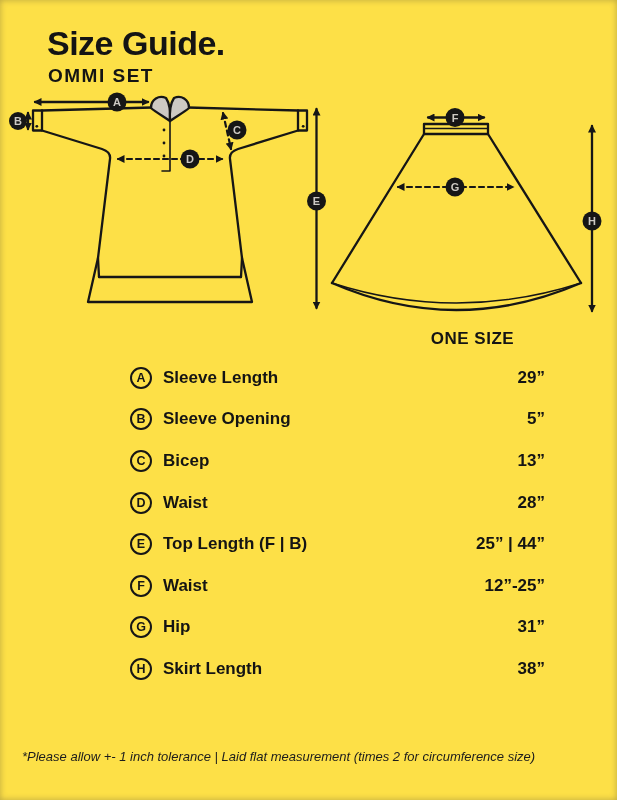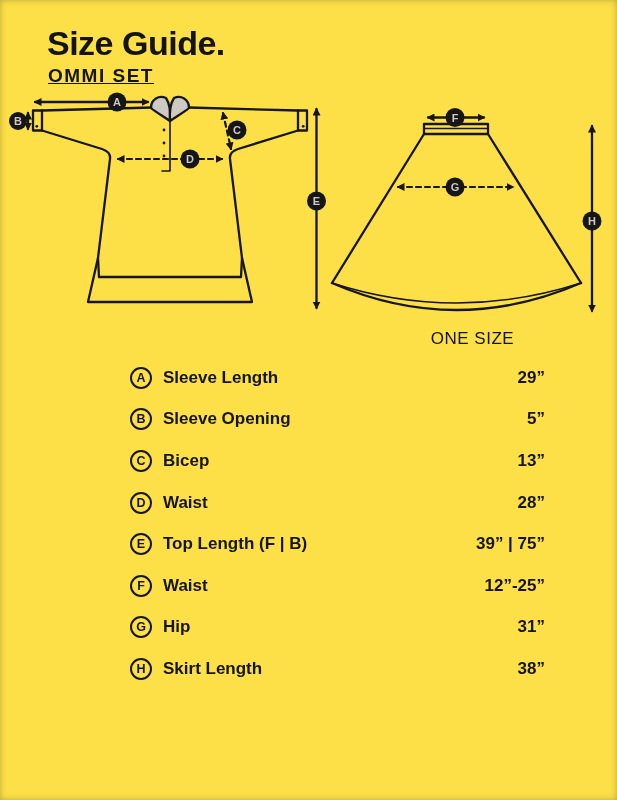--- a/index.html
+++ b/index.html
@@ -14,31 +14,31 @@
     background:#fde047;
     color:#141414;
     overflow:hidden;
     box-shadow:inset 0 0 6px rgba(60,55,50,.35);
   }
   .header{position:absolute;top:24px;left:47px;}
   .title{
     margin:0;font-size:34px;font-weight:800;letter-spacing:-0.5px;color:#141414;
   }
   .subtitle{
-    margin:2px 0 0 1px;font-size:19px;font-weight:800;letter-spacing:1.5px;color:#141414;text-decoration:underline;
+    margin:2px 0 0 1px;font-size:19px;font-weight:800;letter-spacing:1.5px;color:#141414;
   }
   svg.diagram{position:absolute;left:0;top:0;pointer-events:none;}
   .stroke{stroke:#161616;fill:none;stroke-width:2.3;stroke-linejoin:round;stroke-linecap:round;}
   .fillbg{fill:#cdc9c3;}
   .dash{stroke-dasharray:5 4;stroke-width:2.2;}
   .thin{stroke-width:1.6;}
   .badge-letter{font-size:11px;font-weight:bold;fill:#cdc9c3;}
   .col-header{
     position:absolute;top:329px;left:400px;width:145px;
-    text-align:center;font-size:17px;font-weight:400;letter-spacing:0.5px;
+    text-align:center;font-size:17px;font-weight:700;letter-spacing:0.5px;
   }
   .size-table{position:absolute;top:357px;left:0;width:617px;}
   .trow{position:relative;height:41.6px;}
   .letter-badge{
     position:absolute;left:130px;top:50%;transform:translateY(-50%);
     width:18px;height:18px;border:2.2px solid #161616;border-radius:50%;
     display:flex;align-items:center;justify-content:center;
     font-size:12.5px;font-weight:bold;color:#161616;
   }
   .tlabel{
@@ -172,33 +172,34 @@
       <span class="tvalue">13”</span>
     </div>
     <div class="trow">
       <span class="letter-badge">D</span>
       <span class="tlabel">Waist</span>
       <span class="tvalue">28”</span>
     </div>
     <div class="trow">
       <span class="letter-badge">E</span>
       <span class="tlabel">Top Length (F | B)</span>
-      <span class="tvalue">39” | 75”</span>
+      <span class="tvalue">25” | 44”</span>
     </div>
     <div class="trow">
       <span class="letter-badge">F</span>
       <span class="tlabel">Waist</span>
       <span class="tvalue">12”-25”</span>
     </div>
     <div class="trow">
       <span class="letter-badge">G</span>
       <span class="tlabel">Hip</span>
       <span class="tvalue">31”</span>
     </div>
     <div class="trow">
       <span class="letter-badge">H</span>
       <span class="tlabel">Skirt Length</span>
       <span class="tvalue">38”</span>
     </div>
   </div>
 
+  <div class="footnote">*Please allow +- 1 inch tolerance | Laid flat measurement (times 2 for circumference size)</div>
 
 </div>
 
 </body></html>

